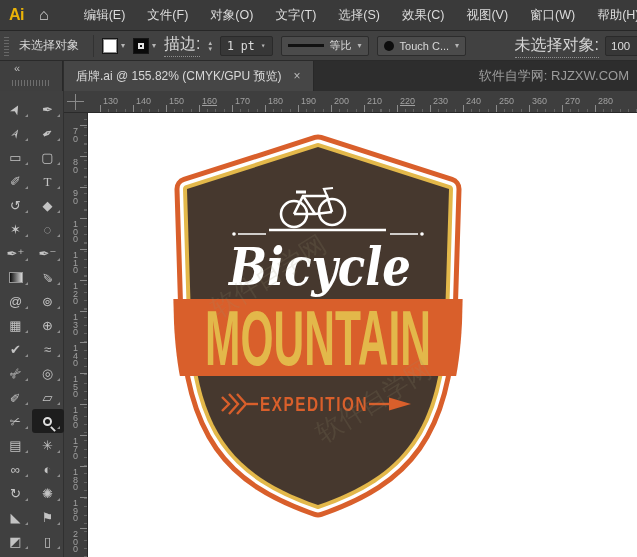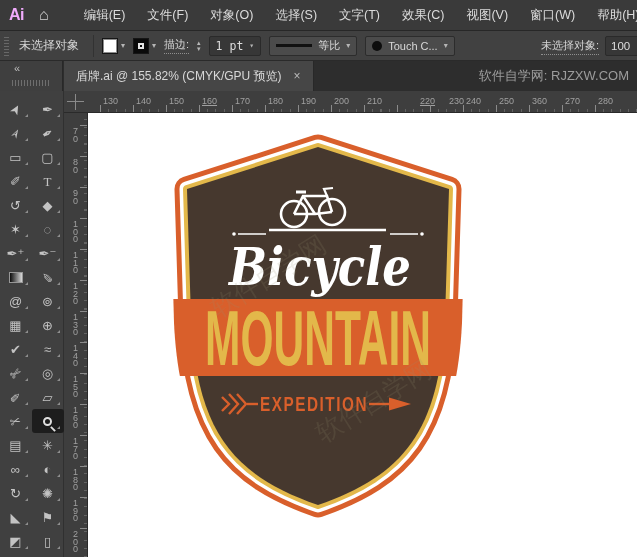--- a/index.html
+++ b/index.html
@@ -4,40 +4,40 @@
 <style>
   html,body{margin:0;padding:0;background:#222;}
   *{box-sizing:border-box;}
   #app{position:relative;width:637px;height:557px;overflow:hidden;
        font-family:"Liberation Sans","DejaVu Sans",sans-serif;
        background:#404040;-webkit-font-smoothing:antialiased;}
 
   
   #menubar{position:absolute;left:0;top:0;width:637px;height:31px;background:#3a3a3a;
            border-bottom:1px solid #272727;display:flex;align-items:center;padding-left:9px;}
-  .ai-logo{color:#f0abfc;font-weight:bold;font-size:16px;letter-spacing:-.5px;margin-right:15px;cursor:pointer;}
+  .ai-logo{color:#eab308;font-weight:bold;font-size:16px;letter-spacing:-.5px;margin-right:15px;cursor:pointer;}
   .home-ic{color:#d2d2d2;font-size:16px;margin-right:14px;cursor:pointer;}
   .mb-sep{width:1px;height:18px;background:#4e4e4e;margin-right:10px;}
   #menu-items{display:flex;height:31px;}
   .menu-item{color:#dcdcdc;font-size:12.5px;line-height:31px;padding:0 11px;cursor:pointer;white-space:nowrap;}
   .chev{color:#b5b5b5;font-size:8px;}
 
   
   #controlbar{position:absolute;left:0;top:31px;width:637px;height:30px;background:#414141;
               border-bottom:1px solid #2a2a2a;display:flex;align-items:center;gap:8px;padding-left:4px;}
   .cb-grip{width:5px;height:20px;margin-right:2px;
            background:repeating-linear-gradient(0deg,#686868 0 1px,transparent 1px 3px);}
   .cb-status{color:#d4d4d4;font-size:12px;margin-right:6px;white-space:nowrap;}
   .cb-sep{width:1px;height:22px;background:#323232;}
   .swatch-wrap{display:flex;align-items:center;gap:3px;cursor:pointer;}
   .swatch-fill{width:16px;height:16px;background:#ffffff;border:1px solid #161616;box-shadow:inset 0 0 0 1px #8d8d8d;}
   .swatch-stroke{width:16px;height:16px;background:#0a0a0a;border:1px solid #161616;
                  display:flex;align-items:center;justify-content:center;}
   .swatch-stroke i{width:6px;height:6px;border:2px solid #e6e6e6;display:block;}
-  .dotted-label{color:#d4d4d4;font-size:11px;border-bottom:1px dotted #8f8f8f;padding-bottom:1px;cursor:pointer;white-space:nowrap;}
+  .dotted-label{color:#d4d4d4;font-size:16px;border-bottom:1px dotted #8f8f8f;padding-bottom:1px;cursor:pointer;white-space:nowrap;}
   .stepper{display:flex;flex-direction:column;line-height:6px;color:#b8b8b8;font-size:7px;cursor:pointer;}
   .valfield{background:#373737;border:1px solid #2a2a2a;border-radius:2px;height:20px;
             display:flex;align-items:center;gap:6px;padding:0 6px;color:#dddddd;font-size:11.5px;
             font-family:"DejaVu Sans Mono",monospace;cursor:pointer;}
   .dropbox{display:flex;align-items:center;gap:6px;background:#4b4b4b;border:1px solid #2c2c2c;
            border-radius:2px;height:20px;padding:0 6px;cursor:pointer;}
   .lineglyph{width:36px;height:3px;background:#111111;}
   .dropbox span.lbl{color:#d8d8d8;font-size:11px;white-space:nowrap;}
   .brushdot{width:10px;height:10px;border-radius:50%;background:#0d0d0d;}
   #grp-opacity{position:absolute;right:-12px;top:0;height:30px;display:flex;align-items:center;gap:6px;}
@@ -102,22 +102,22 @@
 <div id="app">
 
   <div id="menubar">
     <span class="ai-logo">Ai</span>
     <span class="home-ic">⌂</span>
     <span class="mb-sep"></span>
     <div id="menu-items">
         <span class="menu-item">编辑(E)</span>
         <span class="menu-item">文件(F)</span>
         <span class="menu-item">对象(O)</span>
+        <span class="menu-item">文字(T)</span>
         <span class="menu-item">选择(S)</span>
-        <span class="menu-item">文字(T)</span>
         <span class="menu-item">效果(C)</span>
         <span class="menu-item">视图(V)</span>
         <span class="menu-item">窗口(W)</span>
         <span class="menu-item">帮助(H)</span>
       </div>
 
   </div>
 
   <div id="controlbar">
     <span class="cb-grip"></span>
@@ -300,23 +300,23 @@
       <span class="hlabel" style="left: 171px;">170</span>
       <span class="htick" style="left: 201px;"></span>
       <span class="hlabel" style="left: 204px;">180</span>
       <span class="htick" style="left: 234px;"></span>
       <span class="hlabel" style="left: 237px;">190</span>
       <span class="htick" style="left: 267px;"></span>
       <span class="hlabel" style="left: 270px;">200</span>
       <span class="htick" style="left: 300px;"></span>
       <span class="hlabel" style="left: 303px;">210</span>
       <span class="htick" style="left: 333px;"></span>
-      <span class="hlabel" style="left: 356px; text-decoration: underline;">220</span>
+      <span class="hlabel" style="left: 336px; text-decoration: underline;">220</span>
       <span class="htick" style="left: 366px;"></span>
-      <span class="hlabel" style="left: 385px;">230</span>
+      <span class="hlabel" style="left: 369px;">230</span>
       <span class="htick" style="left: 399px;"></span>
       <span class="hlabel" style="left: 402px;">240</span>
       <span class="htick" style="left: 432px;"></span>
       <span class="hlabel" style="left: 435px;">250</span>
       <span class="htick" style="left: 465px;"></span>
       <span class="hlabel" style="left: 468px;">360</span>
       <span class="htick" style="left: 498px;"></span>
       <span class="hlabel" style="left: 501px;">270</span>
       <span class="htick" style="left: 531px;"></span>
       <span class="hlabel" style="left: 534px;">280</span>

